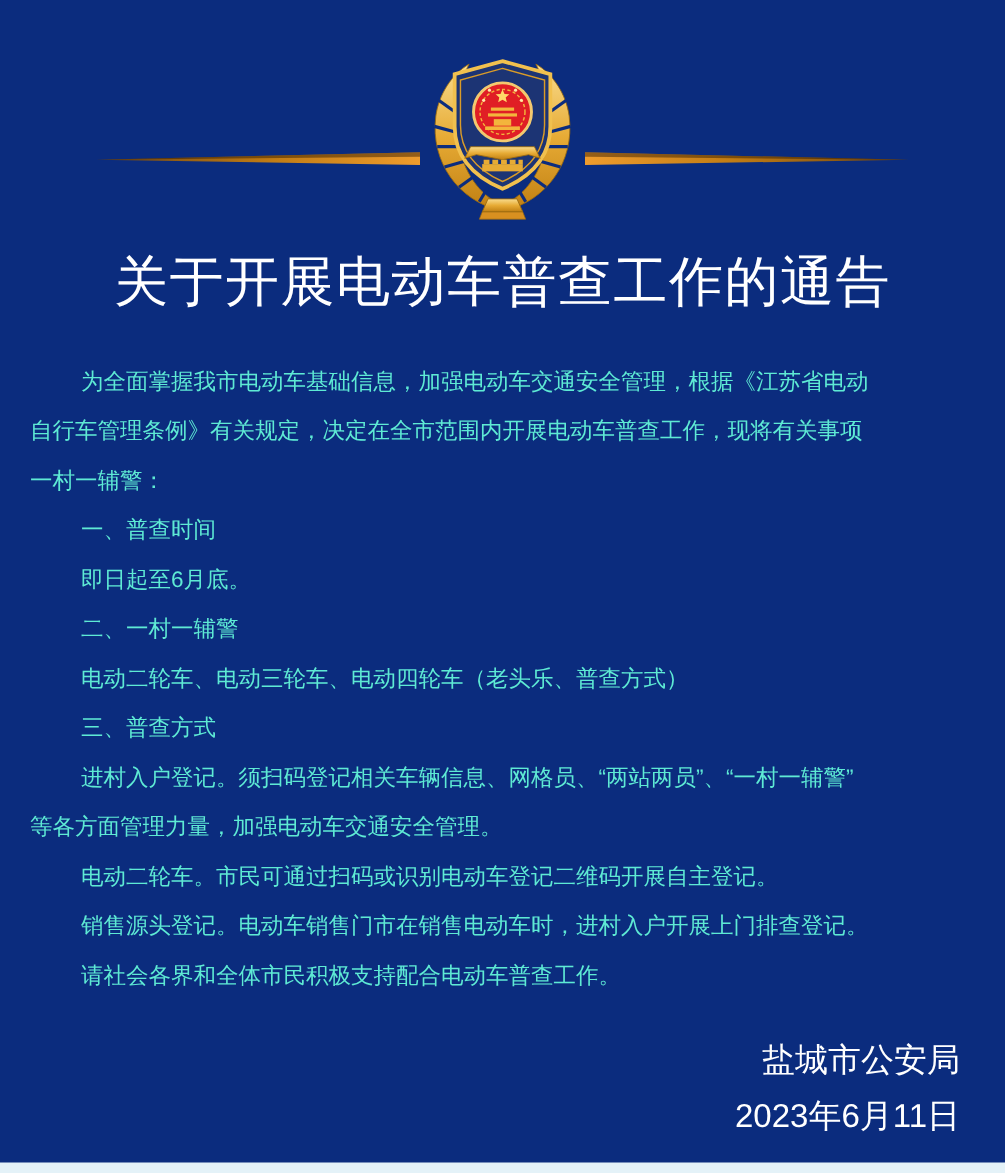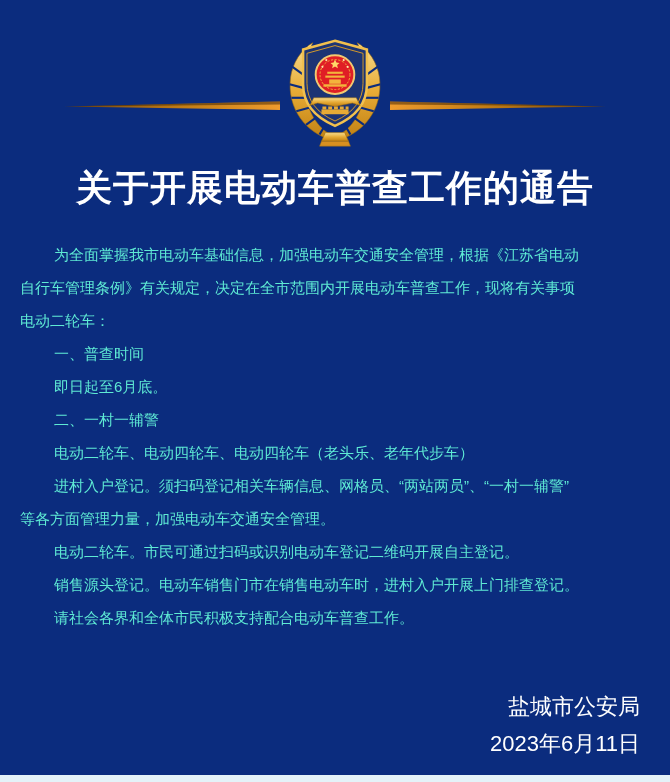--- a/index.html
+++ b/index.html
@@ -17,21 +17,21 @@
   }
   .gold-line{
     position:absolute;top:100px;width:216px;height:12px;
   }
   .gold-line.left{left:64px;}
   .gold-line.right{left:390px;}
   .title{
     position:absolute;left:0;top:164px;width:670px;
     margin:0;
     text-align:center;
-    font-size:36px;font-weight:bold;
+    font-size:36px;font-weight:normal;
     letter-spacing:1px;
     line-height:48px;
     color:#ffffff;
   }
   .body-text{
     position:absolute;left:20px;top:238px;width:630px;
   }
   .body-text .line{
     font-size:15px;
     line-height:33px;
@@ -138,25 +138,26 @@
         <rect x="65" y="71" width="4" height="3"></rect>
       <rect x="71" y="71" width="3" height="3"></rect>
     </g>
   </svg>
 
   <h1 class="title">关于开展电动车普查工作的通告</h1>
 
   <div class="body-text">
     <div class="line indent">为全面掌握我市电动车基础信息，加强电动车交通安全管理，根据《江苏省电动</div>
     <div class="line">自行车管理条例》有关规定，决定在全市范围内开展电动车普查工作，现将有关事项</div>
-    <div class="line">电动二轮车：</div>
+    <div class="line">一村一辅警：</div>
     <div class="line indent">一、普查时间</div>
     <div class="line indent">即日起至6月底。</div>
     <div class="line indent">二、一村一辅警</div>
-    <div class="line indent">电动二轮车、电动四轮车、电动四轮车（老头乐、老年代步车）</div>
+    <div class="line indent">电动二轮车、电动三轮车、电动四轮车（老头乐、普查方式）</div>
+    <div class="line indent">三、普查方式</div>
     <div class="line indent">进村入户登记。须扫码登记相关车辆信息、网格员、“两站两员”、“一村一辅警”</div>
     <div class="line">等各方面管理力量，加强电动车交通安全管理。</div>
     <div class="line indent">电动二轮车。市民可通过扫码或识别电动车登记二维码开展自主登记。</div>
     <div class="line indent">销售源头登记。电动车销售门市在销售电动车时，进村入户开展上门排查登记。</div>
     <div class="line indent">请社会各界和全体市民积极支持配合电动车普查工作。</div>
   </div>
 
   <div class="signature">
     <div>盐城市公安局</div>
     <div>2023年6月11日</div>

